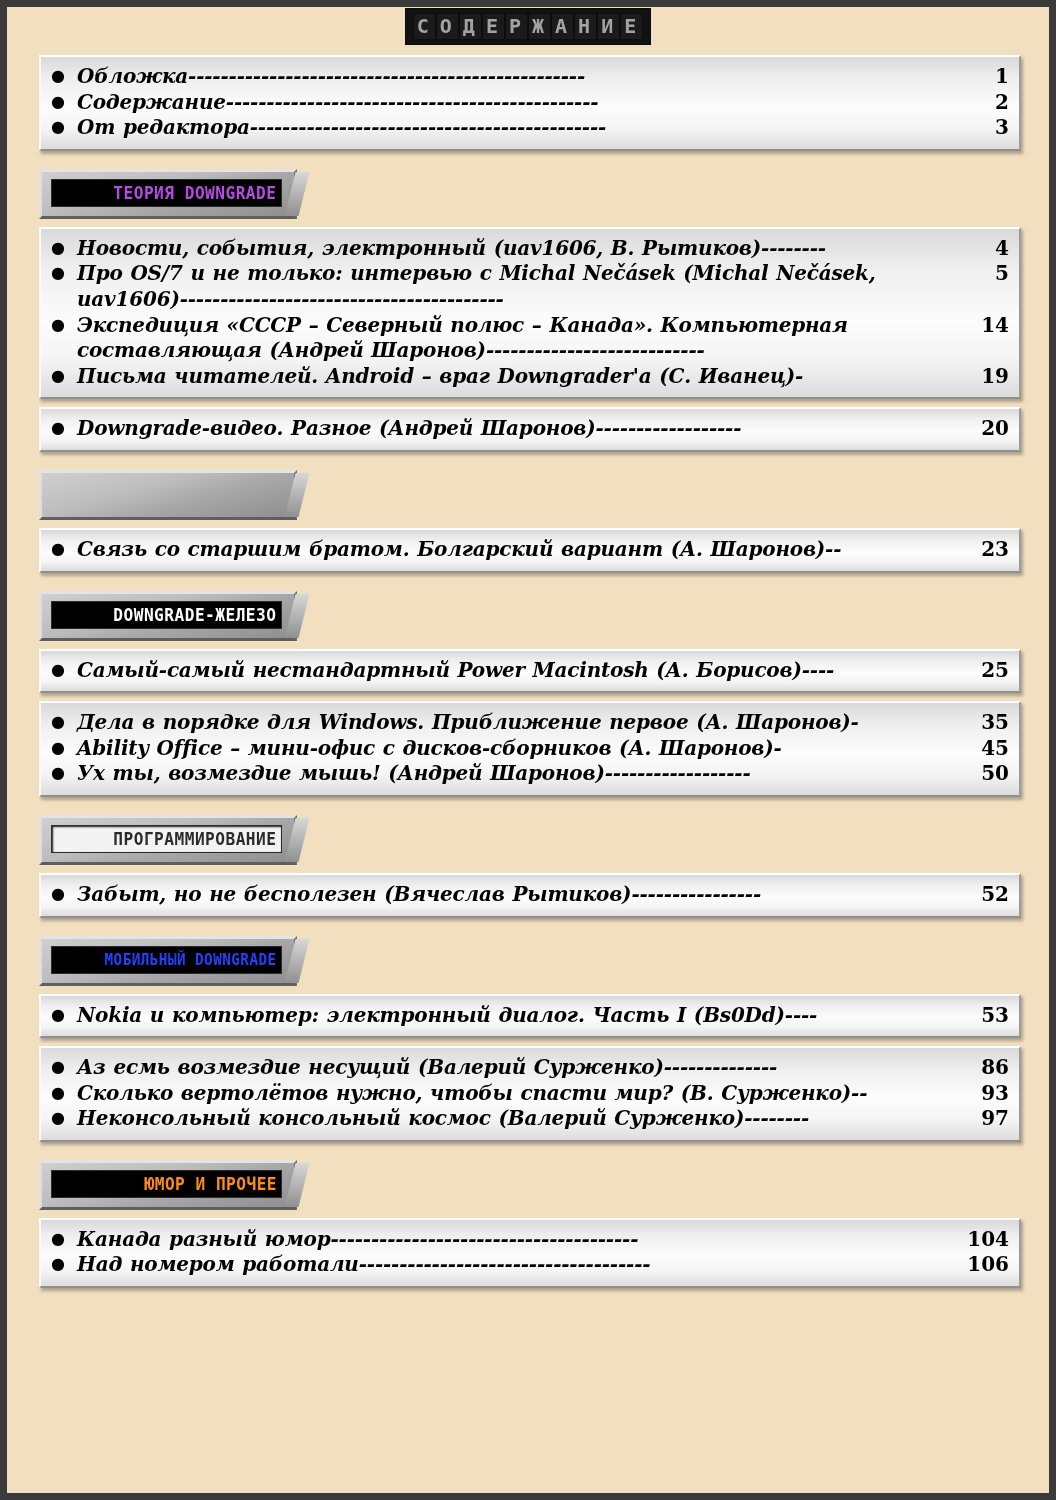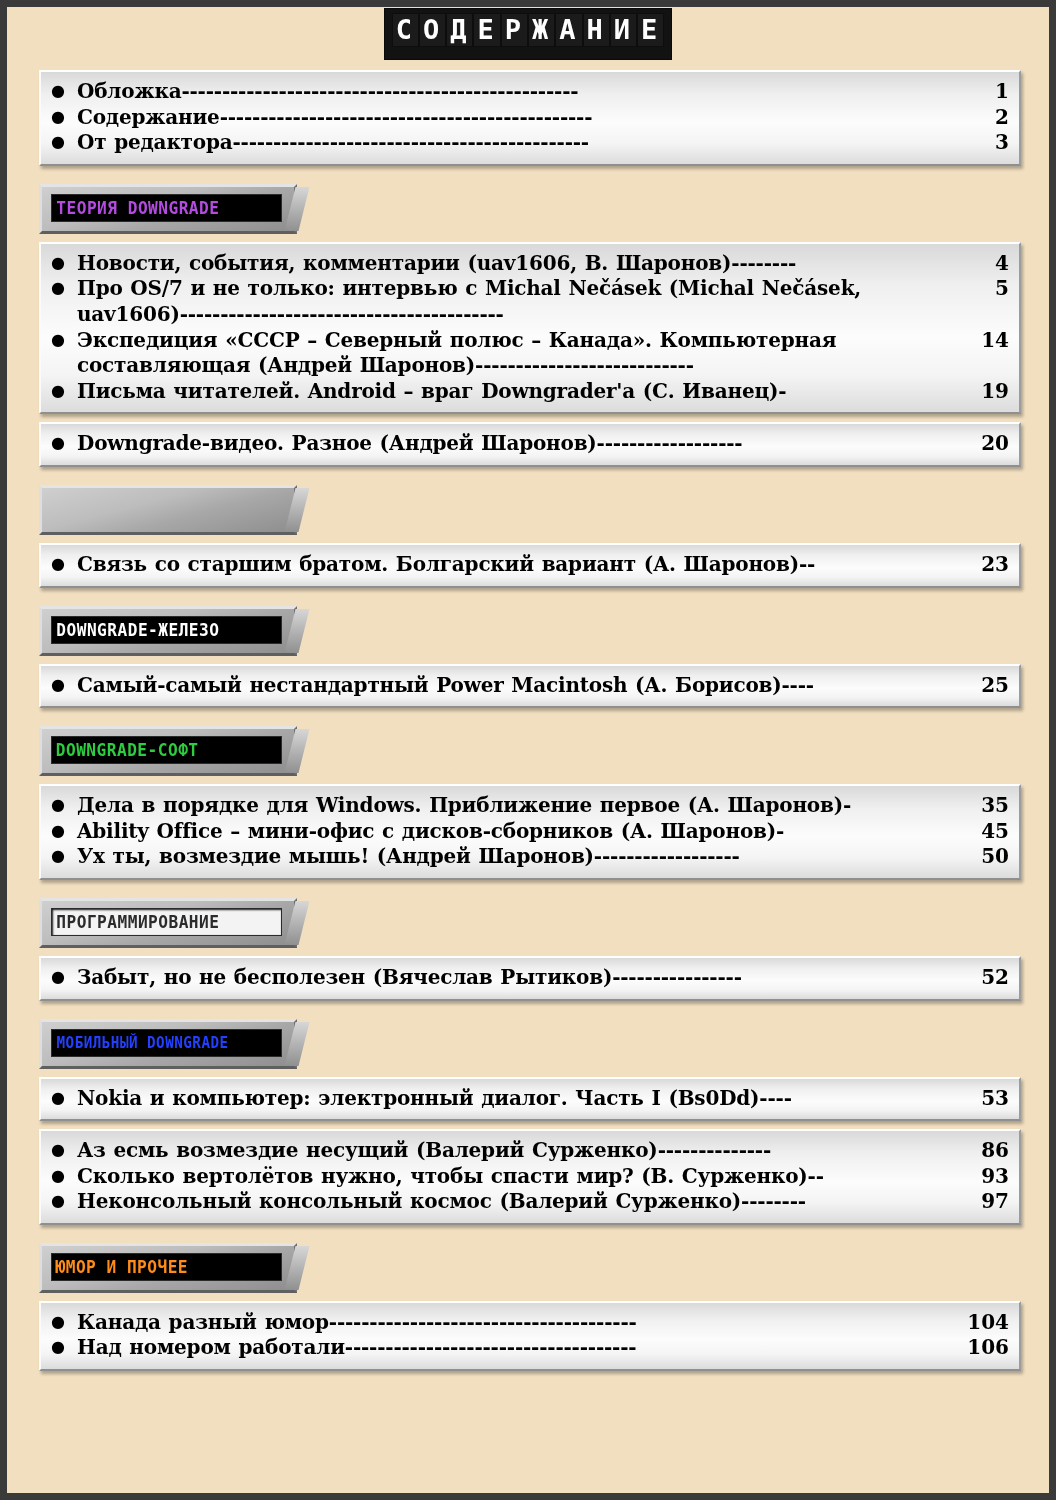--- a/index.html
+++ b/index.html
@@ -53,24 +53,24 @@
 
   
   .title-wrap {
     text-align: center;
     padding-top: 8px;
     padding-bottom: 10px;
   }
   .lcd-title {
     display: inline-block;
     background: #121212;
-    color: #ffffff;
-    padding: 4px 7px 12px 7px;
+    color: #a3a3a3;
+    padding: 4px 7px 4px 7px;
     letter-spacing: 3px;
-    font-size: 27px;
+    font-size: 20px;
     line-height: 1.0;
     font-family: "DejaVu Sans Mono", monospace;
     font-weight: bold;
     border: 1px solid #0a0a0a;
     box-shadow: inset 0 0 0 2px #121212;
   }
   .lcd-title span.seg {
     display: inline-block;
     background: #1b1b1b;
     border: 1px solid #0d0d0d;
@@ -104,21 +104,21 @@
     position: absolute;
     left: 9px;
     top: 7px;
     right: 12px;
     bottom: 9px;
     background: #000;
     border: 1px solid #2b2b2b;
     box-shadow: inset 1px 1px 2px rgba(0,0,0,.9);
     display: flex;
     align-items: center;
-    justify-content: flex-start;
+    justify-content: flex-end;
     overflow: hidden;
   }
   .sec-screen.inverted {
     background: #f3f3f3;
   }
   .sec-label {
     font-family: "DejaVu Sans Mono", monospace;
     font-weight: bold;
     font-size: 17px;
     letter-spacing: 0.5px;
@@ -155,20 +155,21 @@
     flex: 0 0 auto;
     width: 26px;
     text-align: left;
     font-size: 16px;
     line-height: 1.55;
   }
   .entry .etext {
     flex: 1 1 auto;
     letter-spacing: -0.2px;
     word-spacing: 1px;
+    font-style: italic;
   }
   .entry .pageno {
     flex: 0 0 auto;
     text-align: right;
     min-width: 42px;
     padding-left: 8px;
   }
 </style>
 </head>
 <body>
@@ -190,21 +191,21 @@
 
     <div id="sections-host">
         <div>
           <div class="sec-header">
             <div class="skew"></div>
             <div class="sec-screen">
               <div class="sec-label" style="color: rgb(180, 76, 224);">ТЕОРИЯ DOWNGRADE</div>
             </div>
           </div>
           <div class="panel">
-            <div class="entry"><span class="bullet">●</span><span class="etext">Новости, события, комментарии (uav1606, В. Шаронов)--------</span><span class="pageno">4</span></div>
+            <div class="entry"><span class="bullet">●</span><span class="etext">Новости, события, электронный (uav1606, В. Рытиков)--------</span><span class="pageno">4</span></div>
             <div class="entry"><span class="bullet">●</span><span class="etext">Про OS/7 и не только: интервью с Michal Nečásek (Michal Nečásek, uav1606)----------------------------------------</span><span class="pageno">5</span></div>
             <div class="entry"><span class="bullet">●</span><span class="etext">Экспедиция «СССР – Северный полюс – Канада». Компьютерная составляющая (Андрей Шаронов)---------------------------</span><span class="pageno">14</span></div>
             <div class="entry"><span class="bullet">●</span><span class="etext">Письма читателей. Android – враг Downgrader'a (С. Иванец)-</span><span class="pageno">19</span></div>
           </div>
         </div>
         <div>
           <div class="panel">
             <div class="entry"><span class="bullet">●</span><span class="etext">Downgrade-видео. Разное (Андрей Шаронов)------------------</span><span class="pageno">20</span></div>
           </div>
         </div>
@@ -221,26 +222,20 @@
             <div class="skew"></div>
             <div class="sec-screen">
               <div class="sec-label" style="color: rgb(255, 255, 255);">DOWNGRADE-ЖЕЛЕЗО</div>
             </div>
           </div>
           <div class="panel">
             <div class="entry"><span class="bullet">●</span><span class="etext">Самый-самый нестандартный Power Macintosh (А. Борисов)----</span><span class="pageno">25</span></div>
           </div>
         </div>
         <div>
-          <div class="sec-header">
-            <div class="skew"></div>
-            <div class="sec-screen">
-              <div class="sec-label" style="color: rgb(46, 204, 64);">DOWNGRADE-СОФТ</div>
-            </div>
-          </div>
           <div class="panel">
             <div class="entry"><span class="bullet">●</span><span class="etext">Дела в порядке для Windows. Приближение первое (А. Шаронов)-</span><span class="pageno">35</span></div>
             <div class="entry"><span class="bullet">●</span><span class="etext">Ability Office – мини-офис с дисков-сборников (А. Шаронов)-</span><span class="pageno">45</span></div>
             <div class="entry"><span class="bullet">●</span><span class="etext">Ух ты, возмездие мышь! (Андрей Шаронов)------------------</span><span class="pageno">50</span></div>
           </div>
         </div>
         <div>
           <div class="sec-header">
             <div class="skew"></div>
             <div class="sec-screen inverted">

